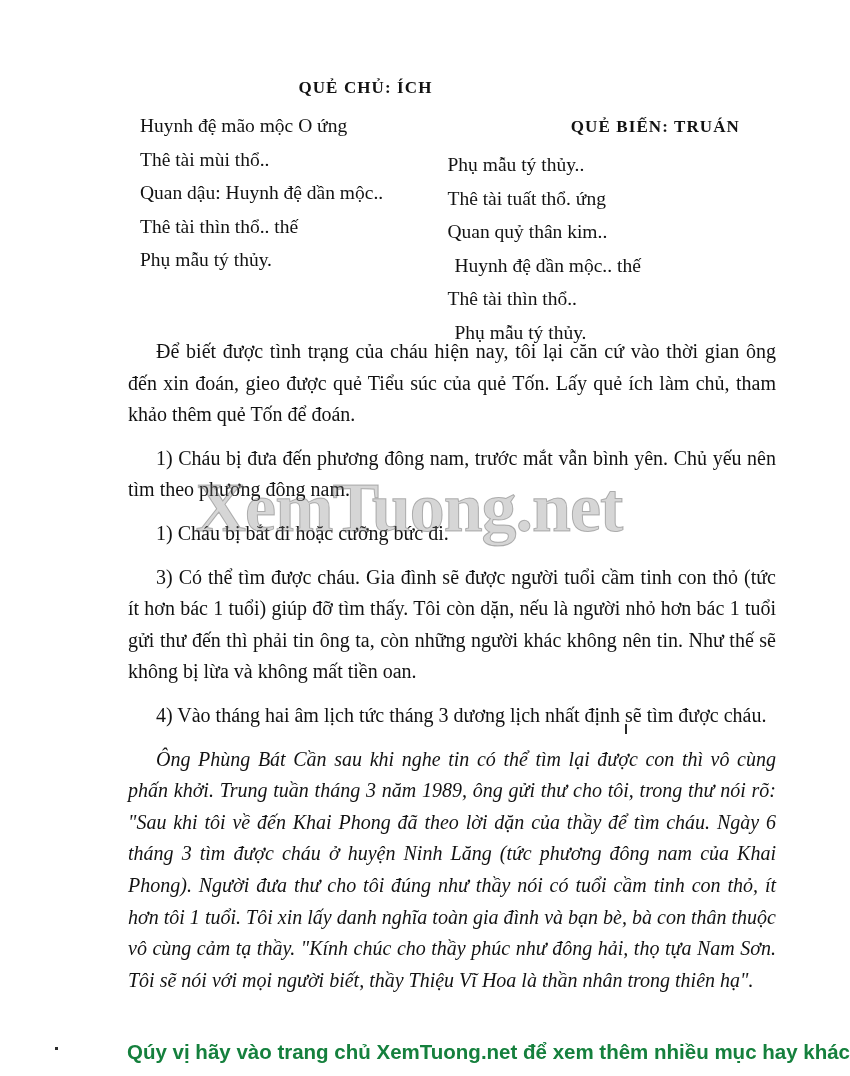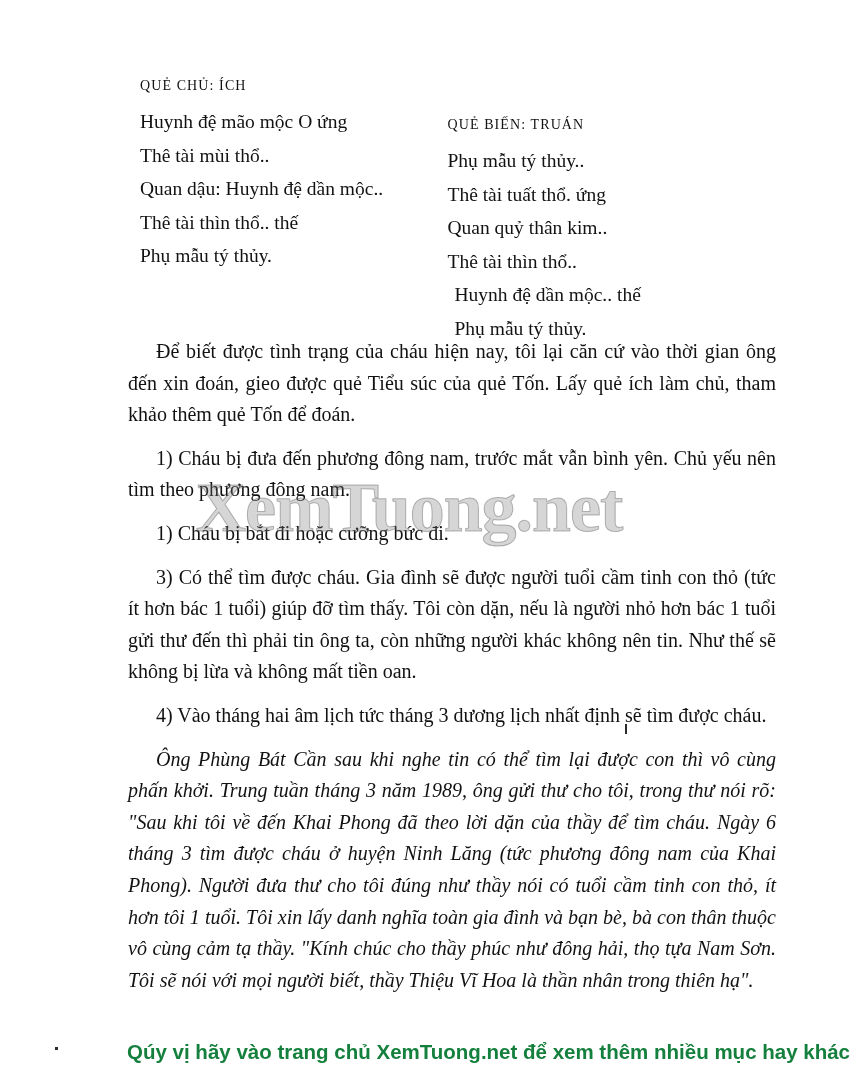--- a/index.html
+++ b/index.html
@@ -29,25 +29,26 @@
     top: 78px;
     width: 600px;
     display: flex;
     gap: 0px;
   }
   .hex-col {
     width: 300px;
   }
   .hex-col.right { padding-left: 15px; margin-top: 39px; }
   .hex-title {
-    font-size: 14px;
+    font-size: 17px;
     letter-spacing: 1.1px;
-    font-weight: 400;
+    font-weight: 700;
     margin-bottom: 11px;
     white-space: nowrap;
+    text-align: right;
   }
   .hex-line {
     font-size: 19.5px;
     line-height: 33.5px;
     white-space: nowrap;
   }
   .hex-line.ind { padding-left: 7px; }
 
   
   .body-text {
@@ -123,22 +124,22 @@
       <div class="hex-line">Quan dậu: Huynh đệ dần mộc..</div>
       <div class="hex-line">Thê tài thìn thổ.. thế</div>
       <div class="hex-line">Phụ mẫu tý thủy.</div>
     </div>
 
     <div class="hex-col right">
       <div class="hex-title">QUẺ BIẾN: TRUÁN</div>
       <div class="hex-line">Phụ mẫu tý thủy..</div>
       <div class="hex-line">Thê tài tuất thổ. ứng</div>
       <div class="hex-line">Quan quỷ thân kim..</div>
+      <div class="hex-line ind">Huynh đệ dần mộc.. thế</div>
       <div class="hex-line">Thê tài thìn thổ..</div>
-      <div class="hex-line ind">Huynh đệ dần mộc.. thế</div>
       <div class="hex-line ind">Phụ mẫu tý thủy.</div>
     </div>
 
   </div>
 
   <div class="body-text">
     <p class="para">Để biết được tình trạng của cháu hiện nay, tôi lại căn cứ vào thời gian ông đến xin đoán, gieo được quẻ Tiểu súc của quẻ Tốn. Lấy quẻ ích làm chủ, tham khảo thêm quẻ Tốn để đoán.</p>
     <p class="para gap">1) Cháu bị đưa đến phương đông nam, trước mắt vẫn bình yên. Chủ yếu nên tìm theo phương đông nam.</p>
     <p class="para gap">1) Cháu bị bắt đi hoặc cưỡng bức đi.</p>
     <p class="para gap">3) Có thể tìm được cháu. Gia đình sẽ được người tuổi cầm tinh con thỏ (tức ít hơn bác 1 tuổi) giúp đỡ tìm thấy. Tôi còn dặn, nếu là người nhỏ hơn bác 1 tuổi gửi thư đến thì phải tin ông ta, còn những người khác không nên tin. Như thế sẽ không bị lừa và không mất tiền oan.</p>

